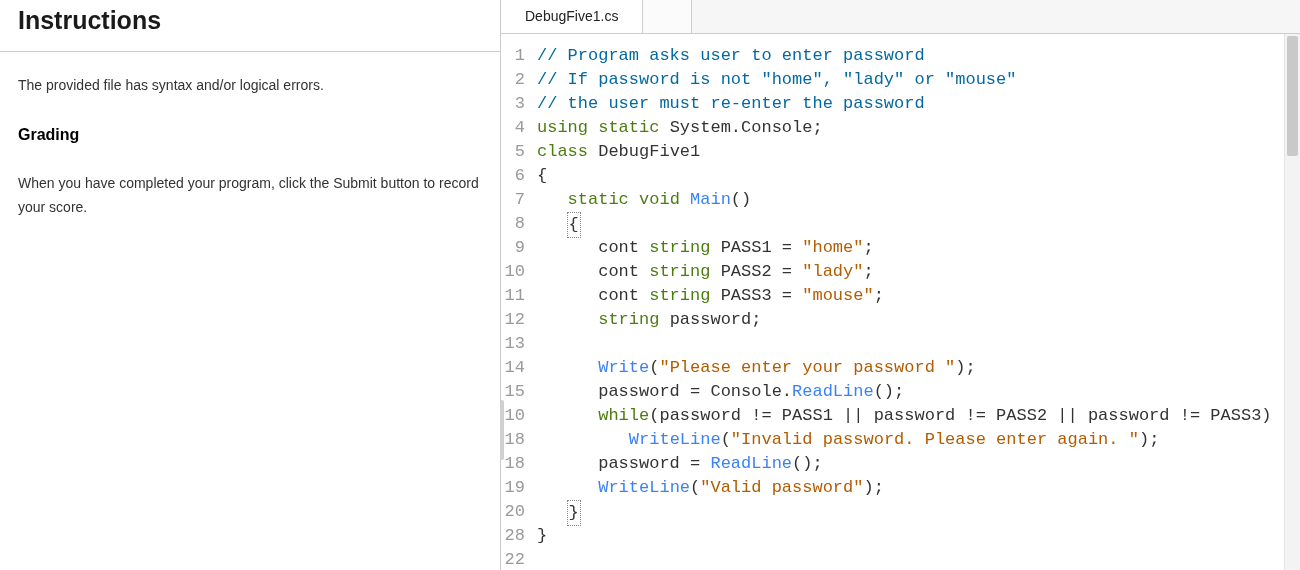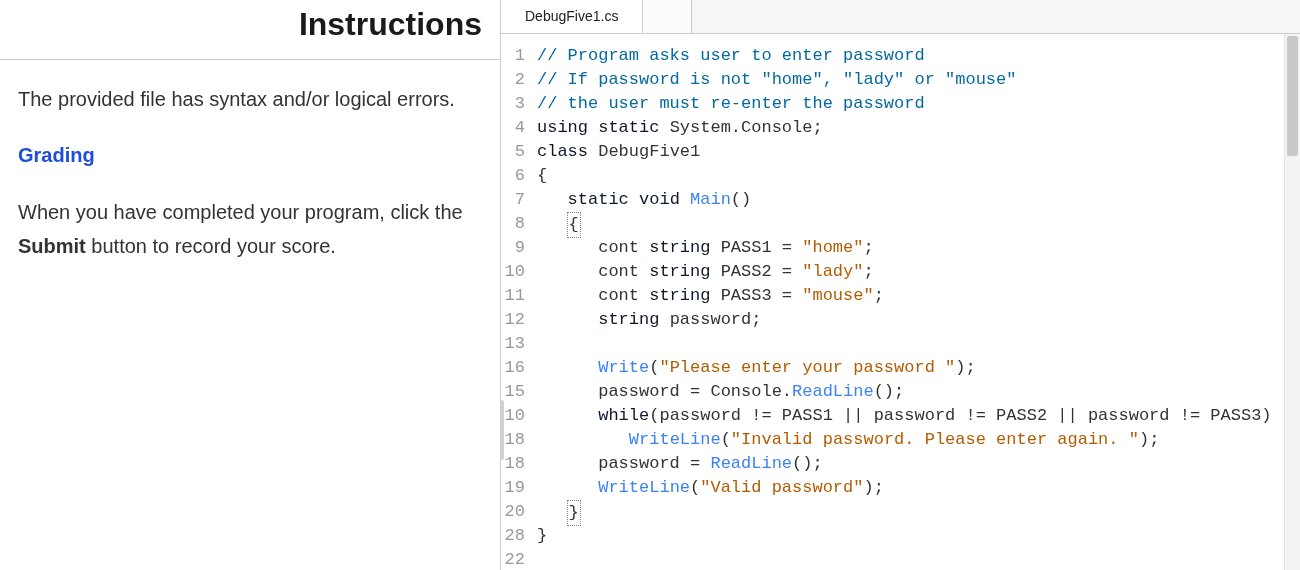--- a/index.html
+++ b/index.html
@@ -1,36 +1,36 @@
 <!DOCTYPE html>
 <html><head>
 <meta charset="utf-8">
 <style>
   * { box-sizing: border-box; margin: 0; padding: 0; }
   html, body { width: 1300px; height: 570px; font-family: -apple-system, BlinkMacSystemFont, "Segoe UI", Arial, sans-serif; background:#fff; color:#222; overflow:hidden;}
   .root { display:flex; width:100%; height:100%; }
   .left-pane { width:500px; flex:0 0 500px; padding:0; background:#fff; }
-  .instructions-header { font-size:32px; font-weight:700; color:#1a1a1a; padding:6px 18px 16px 18px;text-align:right; }
+  .instructions-header { font-size:25px; font-weight:700; color:#1a1a1a; padding:6px 18px 16px 18px; }
   .header-rule { height:1px; background:#ccc; width:100%; }
-  .body-text { padding:22px 18px 6px 18px; font-size:20px; color:#333; line-height:1.7; }
-  .sub-heading { font-size:20px; font-weight:700; color:#1d4ed8; padding:22px 18px 6px 18px; }
-  .submit-word { font-weight:700; }
+  .body-text { padding:22px 18px 6px 18px; font-size:14px; color:#333; line-height:1.7; }
+  .sub-heading { font-size:16px; font-weight:700; color:#000000; padding:22px 18px 6px 18px; }
+  .submit-word { font-weight:400; }
   .right-pane { flex:1 1 auto; display:flex; flex-direction:column; position:relative; border-left:1px solid #ccc; }
   .tabbar { height:34px; display:flex; align-items:stretch; background:#f6f6f6; border-bottom:1px solid #ccc;}
   .tab { display:flex; align-items:center; padding:0 24px; font-size:14px; color:#555; background:#fbfbfb; border-right:1px solid #ccc; position:relative;}
   .tab.active { background:#fff; color:#222;}
   .tab.add { width:44px; justify-content:center; border-right:1px solid #ccc; color:#555;}
   .plus-svg { width:14px; height:14px; }
   .editor { flex:1 1 auto; display:flex; font-family: Consolas, "Courier New", monospace; font-size:17px; line-height:24px; position:relative; overflow:hidden;}
   .gutter { flex:0 0 30px; text-align:right; color:#999; padding:10px 6px 0 0; background:#fff; user-select:none;}
   .gutter div { height:24px; }
   .code { flex:1 1 auto; padding:10px 0 0 6px; white-space:pre; color:#333; overflow:hidden;}
   .code div.line { height:24px; }
   .tok-comment { color:#0369a1; }
-  .tok-kw { color:#0f172a;font-family:Liberation Mono, monospace; }
+  .tok-kw { color:#4d7c0f;font-family:Liberation Mono, monospace; }
   .tok-str { color:#b35c00; } 
   .tok-method { color:#3b82f6; } 
   .tok-class { color:#333; }
   .tok-punct { color:#333; }
   .brace-box { display:inline-block; border:1px dotted #888; padding:0 1px; margin-left:-1px;}
   .scrollbar-v { position:absolute; right:0; top:34px; bottom:0; width:16px; background:#f3f3f3; border-left:1px solid #e5e5e5;}
   .scroll-thumb { position:absolute; left:2px; right:2px; top:2px; height:120px; background:#c9c9c9; border-radius:2px;}
   .split-knob { position:absolute; left:500px; top:400px; width:4px; height:60px; background:#d0d0d0; border-radius:2px;}
 </style>
 </head>
@@ -70,21 +70,21 @@
           <div>4</div>
           <div>5</div>
           <div>6</div>
           <div>7</div>
           <div>8</div>
           <div>9</div>
           <div>10</div>
           <div>11</div>
           <div>12</div>
           <div>13</div>
-          <div>16</div>
+          <div>14</div>
           <div>15</div>
           <div>10</div>
           <div>18</div>
           <div>18</div>
           <div>19</div>
           <div>20</div>
           <div>28</div>
           <div>22</div>
         </div>
       <div class="code" id="code"><div class="line"><span class="tok-comment">// Program asks user to enter password</span></div><div class="line"><span class="tok-comment">// If password is not "home", "lady" or "mouse"</span></div><div class="line"><span class="tok-comment">// the user must re-enter the password</span></div><div class="line"><span class="tok-kw">using</span><span> </span><span class="tok-kw">static</span><span class="tok-class"> System.Console;</span></div><div class="line"><span class="tok-kw">class</span><span class="tok-class"> DebugFive1</span></div><div class="line"><span class="tok-punct">{</span></div><div class="line"><span>   </span><span class="tok-kw">static</span><span> </span><span class="tok-kw">void</span><span> </span><span class="tok-method">Main</span><span class="tok-punct">()</span></div><div class="line"><span>   </span><span class="tok-punct brace-box">{</span></div><div class="line"><span>      cont </span><span class="tok-kw">string</span><span> PASS1 = </span><span class="tok-str">"home"</span><span>;</span></div><div class="line"><span>      cont </span><span class="tok-kw">string</span><span> PASS2 = </span><span class="tok-str">"lady"</span><span>;</span></div><div class="line"><span>      cont </span><span class="tok-kw">string</span><span> PASS3 = </span><span class="tok-str">"mouse"</span><span>;</span></div><div class="line"><span>      </span><span class="tok-kw">string</span><span> password;</span></div><div class="line"><span> </span></div><div class="line"><span>      </span><span class="tok-method">Write</span><span>(</span><span class="tok-str">"Please enter your password "</span><span>);</span></div><div class="line"><span>      password = Console.</span><span class="tok-method">ReadLine</span><span>();</span></div><div class="line"><span>      </span><span class="tok-kw">while</span><span>(password != PASS1 || password != PASS2 || password != PASS3)</span></div><div class="line"><span>         </span><span class="tok-method">WriteLine</span><span>(</span><span class="tok-str">"Invalid password. Please enter again. "</span><span>);</span></div><div class="line"><span>      password = </span><span class="tok-method">ReadLine</span><span>();</span></div><div class="line"><span>      </span><span class="tok-method">WriteLine</span><span>(</span><span class="tok-str">"Valid password"</span><span>);</span></div><div class="line"><span>   </span><span class="tok-punct brace-box">}</span></div><div class="line"><span class="tok-punct">}</span></div><div class="line"><span> </span></div></div>

